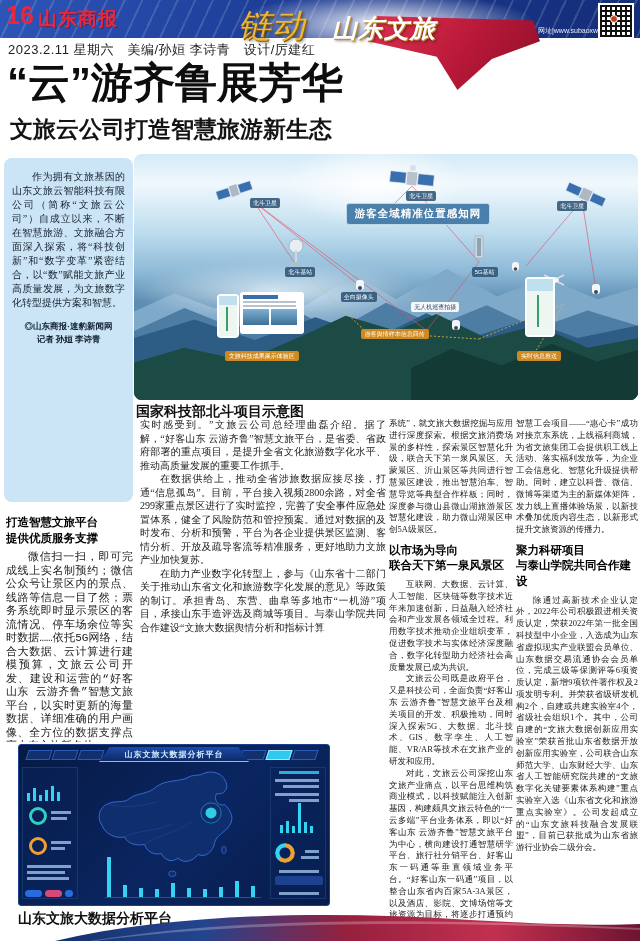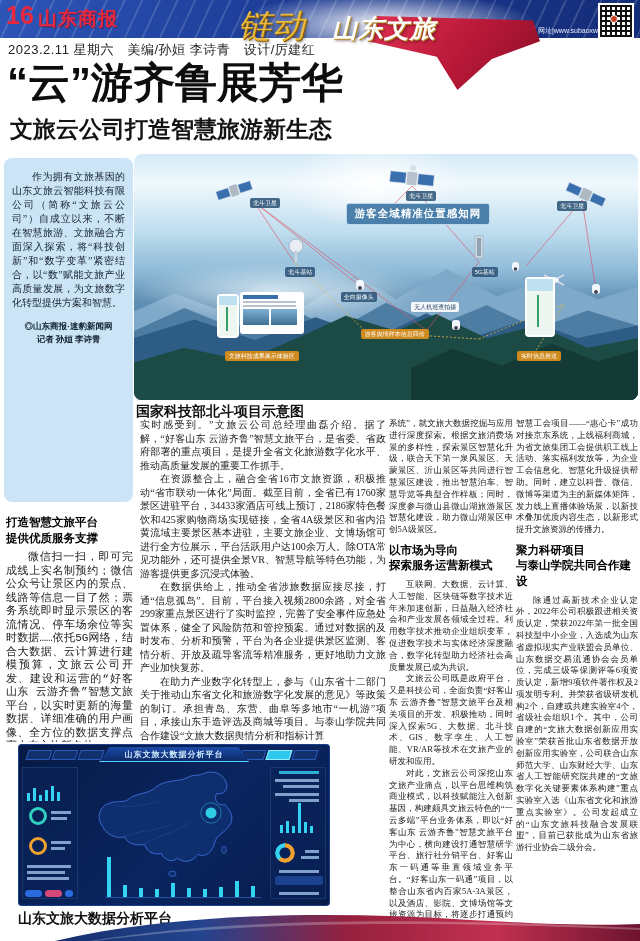--- a/index.html
+++ b/index.html
@@ -246,30 +246,29 @@
     <div class="subhead">
       <div>打造智慧文旅平台</div>
       <div>提供优质服务支撑</div>
     </div>
     <p>微信扫一扫，即可完成线上实名制预约；微信公众号让景区内的景点、线路等信息一目了然；票务系统即时显示景区的客流情况、停车场余位等实时数据……依托5G网络，结合大数据、云计算进行建模预算，文旅云公司开发、建设和运营的“好客山东 云游齐鲁”智慧文旅平台，以实时更新的海量数据、详细准确的用户画像、全方位的数据支撑点亮山东文旅新名片。</p>
     <p>在数字经济拉动全球经济增长的时代，文旅云公司依托自身优势积极对外开展全域数字化合作，涵盖全域文旅项目建设、智慧场景解决方案以及文旅新项目研发等。“通过全景VR，可以身临其境地参观景点，大明湖之韵、趵突泉之美、泰山之巍峨，都可以</p>
   </div>
 
   <div class="colB serif">
     <p class="noind">实时感受到。”文旅云公司总经理曲磊介绍。据了解，“好客山东 云游齐鲁”智慧文旅平台，是省委、省政府部署的重点项目，是提升全省文化旅游数字化水平、推动高质量发展的重要工作抓手。</p>
-    <p>在资源整合上，融合全省16市文旅资源，积极推动“省市联动一体化”局面。截至目前，全省已有1760家景区进驻平台，34433家酒店可线上预订，2186家特色餐饮和425家购物商场实现链接，全省4A级景区和省内沿黄流域主要景区基本进驻，主要文旅企业、文博场馆可进行全方位展示，平台活跃用户达100余万人。除OTA常见功能外，还可提供全景VR、智慧导航等特色功能，为游客提供更多沉浸式体验。</p>
     <p>在数据供给上，推动全省涉旅数据应接尽接，打通“信息孤岛”。目前，平台接入视频2800余路，对全省299家重点景区进行了实时监控，完善了安全事件应急处置体系，健全了风险防范和管控预案。通过对数据的及时发布、分析和预警，平台为各企业提供景区监测、客情分析、开放及疏导客流等精准服务，更好地助力文旅产业加快复苏。</p>
     <p>在助力产业数字化转型上，参与《山东省十二部门关于推动山东省文化和旅游数字化发展的意见》等政策的制订。承担青岛、东营、曲阜等多地市“一机游”项目，承接山东手造评选及商城等项目。与泰山学院共同合作建设“文旅大数据舆情分析和指标计算</p>
   </div>
 
   <div class="colC serif">
     <p class="noind">系统”，就文旅大数据挖掘与应用进行深度探索。根据文旅消费场景的多样性，探索景区智慧化升级，联合天下第一泉风景区、天蒙景区、沂山景区等共同进行智慧景区建设，推出智慧泊车、智慧导览等典型合作样板；同时，深度参与微山县微山湖旅游景区智慧化建设，助力微山湖景区申创5A级景区。</p>
     <div class="subhead">
       <div>以市场为导向</div>
-      <div>探索服务运营新模式</div>
+      <div>联合天下第一泉风景区</div>
     </div>
     <p>互联网、大数据、云计算、人工智能、区块链等数字技术近年来加速创新，日益融入经济社会和产业发展各领域全过程。利用数字技术推动企业组织变革，促进数字技术与实体经济深度融合，数字化转型助力经济社会高质量发展已成为共识。</p>
     <p>文旅云公司既是政府平台，又是科技公司，全面负责“好客山东 云游齐鲁”智慧文旅平台及相关项目的开发、积极推动，同时深入探索5G、大数据、北斗技术、GIS、数字孪生、人工智能、VR/AR等技术在文旅产业的研发和应用。</p>
     <p>对此，文旅云公司深挖山东文旅产业痛点，以平台思维构筑商业模式，以科技赋能注入创新基因，构建颇具文旅云特色的“一云多端”平台业务体系，即以“好客山东 云游齐鲁”智慧文旅平台为中心，横向建设打通智慧研学平台、旅行社分销平台、好客山东一码通等垂直领域业务平台。“好客山东一码通”项目，以整合山东省内百家5A-3A景区，以及酒店、影院、文博场馆等文旅资源为目标，将逐步打通预约码、验证码、健康码等大数据系统，构建文化旅游生活生态联服。纵向互联省市县三级智慧文旅平台、省直文旅系统细分领域服务平台，双向发力、平台交融、产业联动，实现公司跨越式发展，成为推动山东省新旧动能转换、实现文旅产业高质量发展的重要引擎。</p>
 
   </div>
 
   <div class="colD serif">
     <p class="noind">智慧工会项目——“惠心卡”成功对接京东系统，上线福利商城，为省文旅集团工会提供职工线上活动、落实福利发放等，为企业工会信息化、智慧化升级提供帮助。同时，建立以科普、微信、微博等渠道为主的新媒体矩阵，发力线上直播体验场景，以新技术叠加优质内容生态，以新形式提升文旅资源的传播力。</p>
     <div class="subhead">

